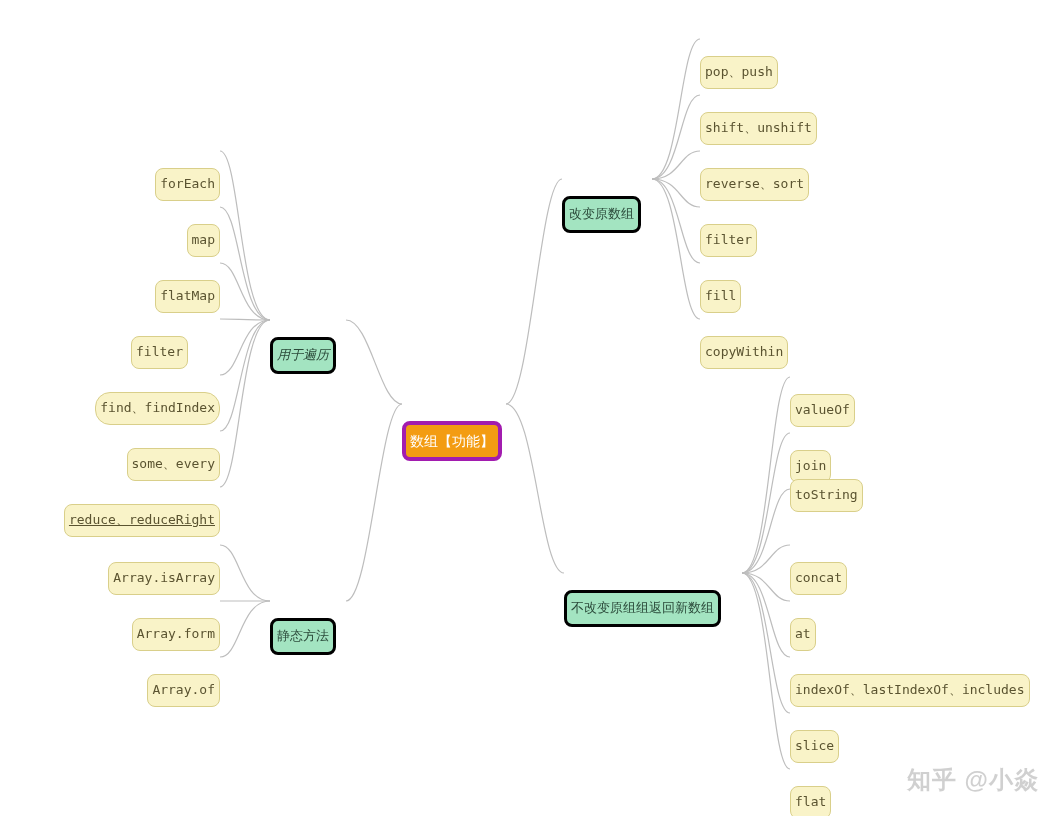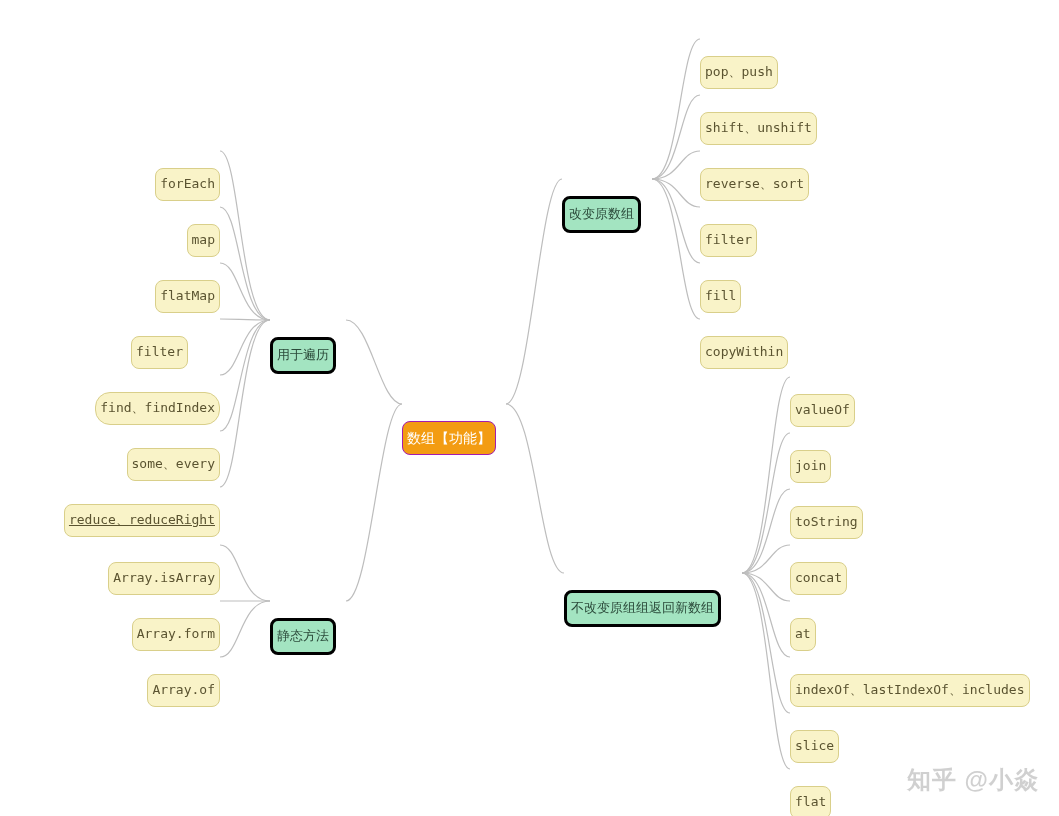--- a/index.html
+++ b/index.html
@@ -25,21 +25,21 @@
     position: absolute;
     box-sizing: border-box;
     padding: 7px 4px;
     border-radius: 8px;
     white-space: nowrap;
     line-height: 1.3;
     margin-top: 32px;
   }
   .root {
     background: #f39c12;
-    border: 1px solid #a21caf;
+    border: 4px solid #a21caf;
     color: #fff;
     font-size: 14px;
   }
   .branch {
     background: #a3e4c1;
     border: 3px solid #000000;
     color: #2b4a3a;
   }
   .leaf {
     background: #f9f3c8;
@@ -97,21 +97,21 @@
     <path d="M270 601 C 240 601, 240 545, 220 545"></path>
     <path d="M270 601 C 240 601, 240 601, 220 601"></path>
     <path d="M270 601 C 240 601, 240 657, 220 657"></path>
   </g>
 </svg>
 
 <div class="node root" style="left:402px; top:389px;">
   <span>数组【功能】</span>
 </div>
 
-<div class="node branch" style="left:270px; top:305px;">
+<div class="node branch" style="left:270px; top:305px;font-style:italic;">
   <span>用于遍历</span>
 </div>
 
 <div class="node branch" style="left:270px; top:586px;">
   <span>静态方法</span>
 </div>
 
 <div class="node branch" style="left:562px; top:164px;">
   <span>改变原数组</span>
 </div>
@@ -134,21 +134,21 @@
 
 <div class="node leaf" style="left:700px; top:24px;"><span>pop、push</span></div>
 <div class="node leaf" style="left:700px; top:80px;"><span>shift、unshift</span></div>
 <div class="node leaf" style="left:700px; top:136px;"><span>reverse、sort</span></div>
 <div class="node leaf" style="left:700px; top:192px;"><span>filter</span></div>
 <div class="node leaf" style="left:700px; top:248px;"><span>fill</span></div>
 <div class="node leaf" style="left:700px; top:304px;"><span>copyWithin</span></div>
 
 <div class="node leaf" style="left:790px; top:362px;"><span>valueOf</span></div>
 <div class="node leaf" style="left:790px; top:418px;"><span>join</span></div>
-<div class="node leaf" style="left:790px; top:474px;"><span>toString</span></div>
+<div class="node leaf" style="left:790px; top:447px;"><span>toString</span></div>
 <div class="node leaf" style="left:790px; top:530px;"><span>concat</span></div>
 <div class="node leaf" style="left:790px; top:586px;"><span>at</span></div>
 <div class="node leaf" style="left:790px; top:642px;"><span>indexOf、lastIndexOf、includes</span></div>
 <div class="node leaf" style="left:790px; top:698px;"><span>slice</span></div>
 <div class="node leaf" style="left:790px; top:754px;"><span>flat</span></div>
 
 <div class="watermark">
   <span>知乎 @小焱</span>
 </div>
 

